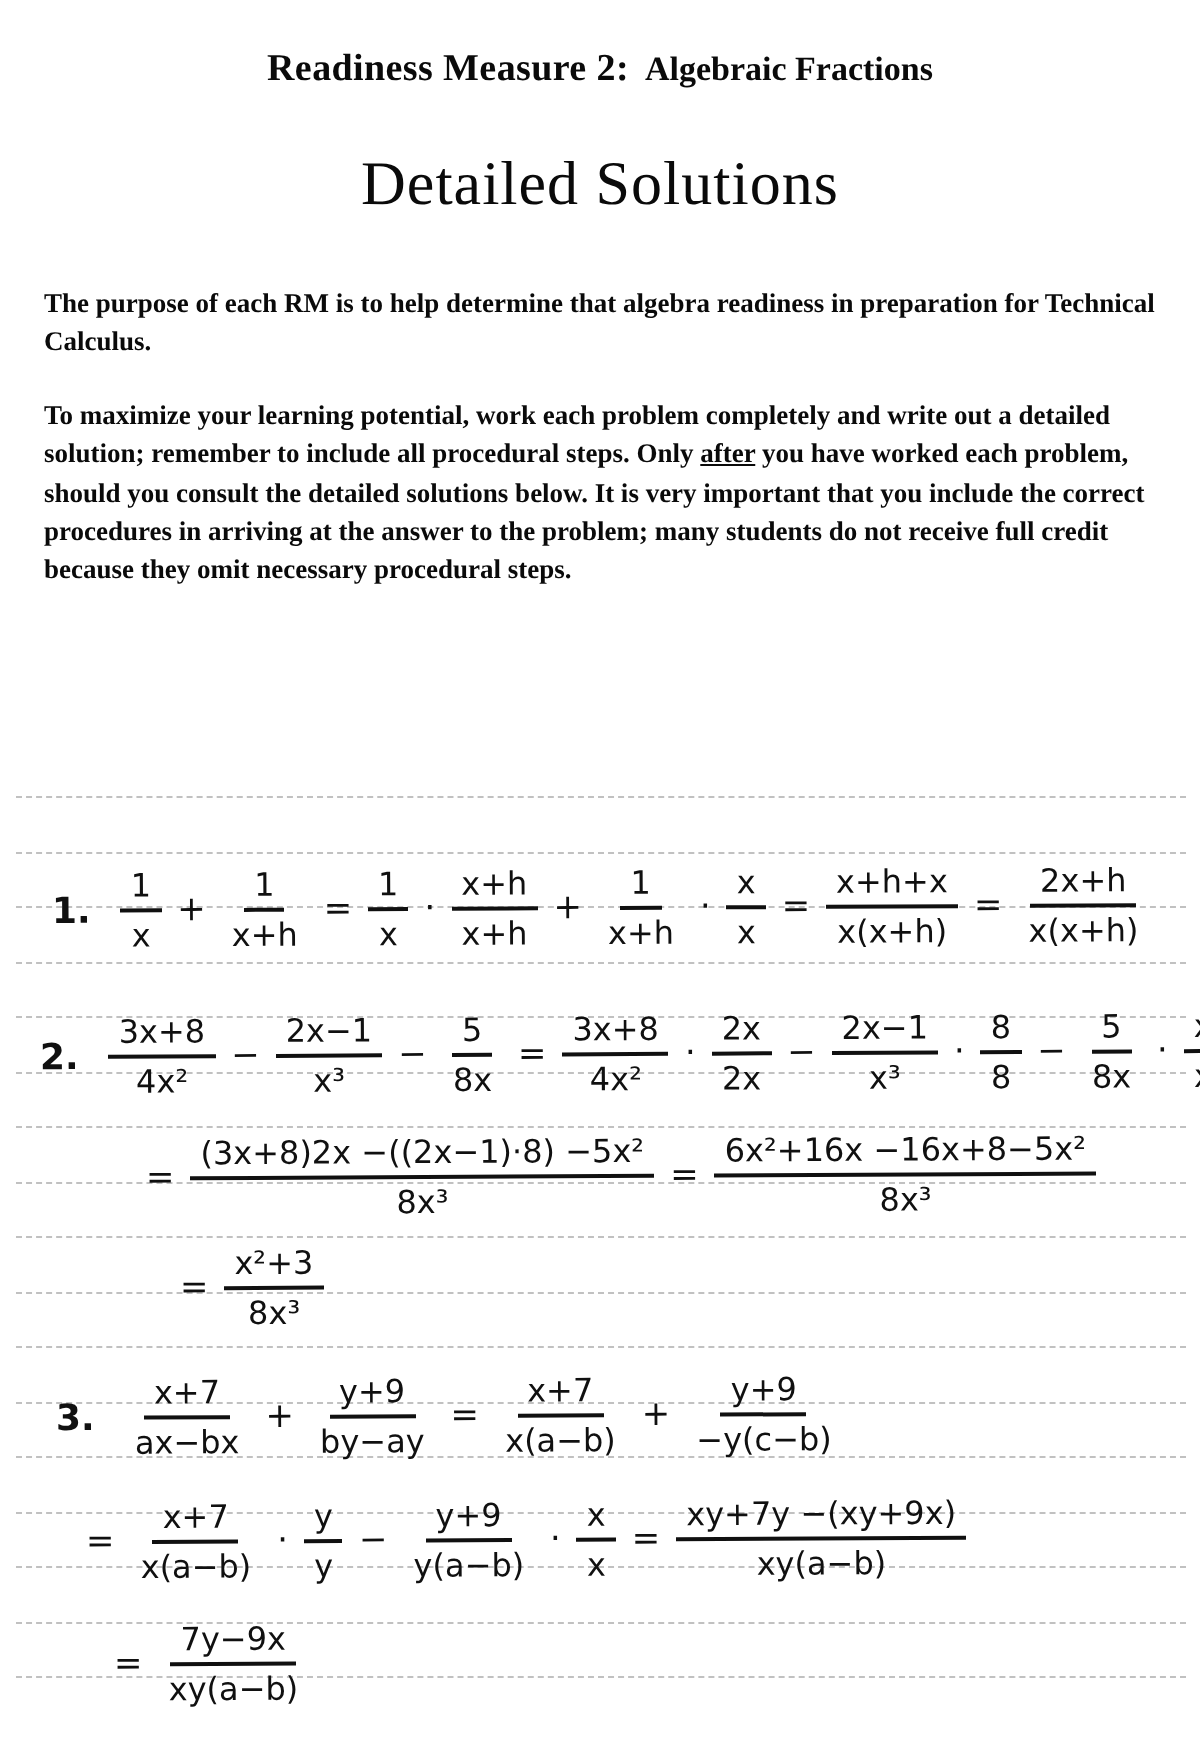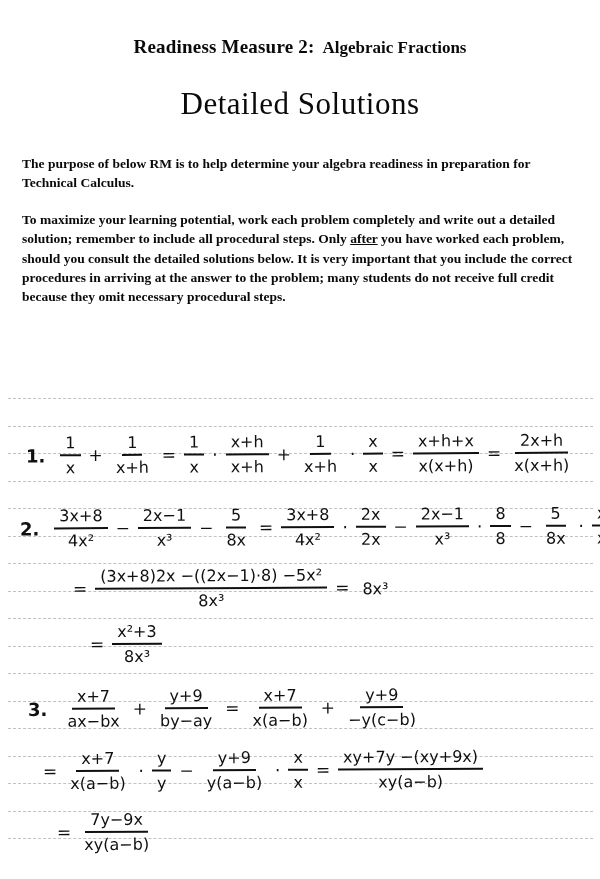--- a/index.html
+++ b/index.html
@@ -2,21 +2,21 @@
 <html><head>
 <meta charset="utf-8">
 <style>
   html,body { margin:0; padding:0; background:#dcdcdc; }
   .page {
     position:relative; width:600px; height:879px; margin:0 auto;
     background:#ffffff; overflow:hidden; color:#0a0a0a;
   }
   
   .title-line {
-    text-align:center; padding-top:36px;
+    text-align:center; padding-top:24px;
     font-family:"Liberation Serif", serif; font-weight:bold;
   }
   .title-main { font-size:19px; letter-spacing:0.2px; }
   .title-sub  { font-size:17px; margin-left:4px; }
   .subtitle {
     text-align:center; margin-top:28px;
     font-family:"Liberation Serif", serif; font-weight:normal;
     font-size:31px; letter-spacing:0.5px;
   }
   
@@ -50,21 +50,21 @@
 <div class="page">
 
   <div class="title-line">
     <span class="title-main">Readiness Measure 2:</span>
     <span class="title-sub">Algebraic Fractions</span>
   </div>
 
   <div class="subtitle">Detailed Solutions</div>
 
   <div class="intro">
-    <p>The purpose of below RM is to help determine your algebra readiness in preparation for Technical Calculus.</p>
+    <p>The purpose of each RM is to help determine that algebra readiness in preparation for Technical Calculus.</p>
     <p><span>To maximize your learning potential, work each problem completely and write out a detailed solution; remember to include all procedural steps. Only </span><span class="u">after</span><span> you have worked each problem, should you consult the detailed solutions below. It is very important that you include the correct procedures in arriving at the answer to the problem; many students do not receive full credit because they omit necessary procedural steps.</span></p>
   </div>
 
   <div class="work-area" id="work-area">
       <div class="rule" style="top: 398px;"></div>
       <div class="rule" style="top: 425.5px;"></div>
       <div class="rule" style="top: 453px;"></div>
       <div class="rule" style="top: 480.5px;"></div>
       <div class="rule" style="top: 508px;"></div>
       <div class="rule" style="top: 535.5px;"></div>
@@ -169,20 +169,21 @@
         </span>
       </div>
       <div class="math-line" style="left: 68px; top: 566px;">
         <span class="op">=</span>
         <span class="frac">
           <span class="fnum">(3x+8)2x −((2x−1)·8) −5x²</span>
           <span class="fden">8x³</span>
         </span>
         <span class="op">=</span>
         <span class="frac">
+          <span class="fnum">6x²+16x −16x+8−5x²</span>
           <span class="fden">8x³</span>
         </span>
       </div>
       <div class="math-line" style="left: 85px; top: 622px;">
         <span class="op">=</span>
         <span class="frac">
           <span class="fnum">x²+3</span>
           <span class="fden">8x³</span>
         </span>
       </div>

